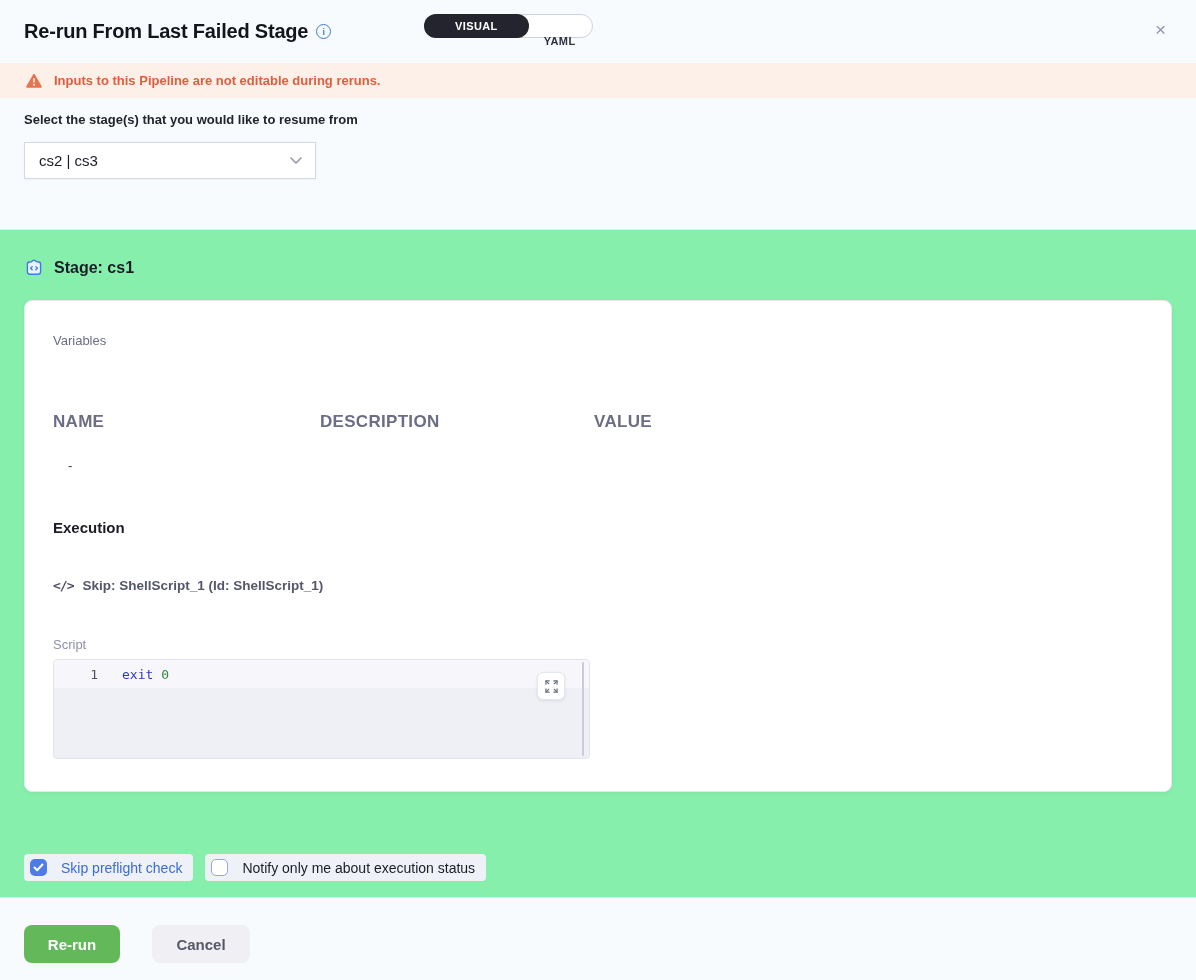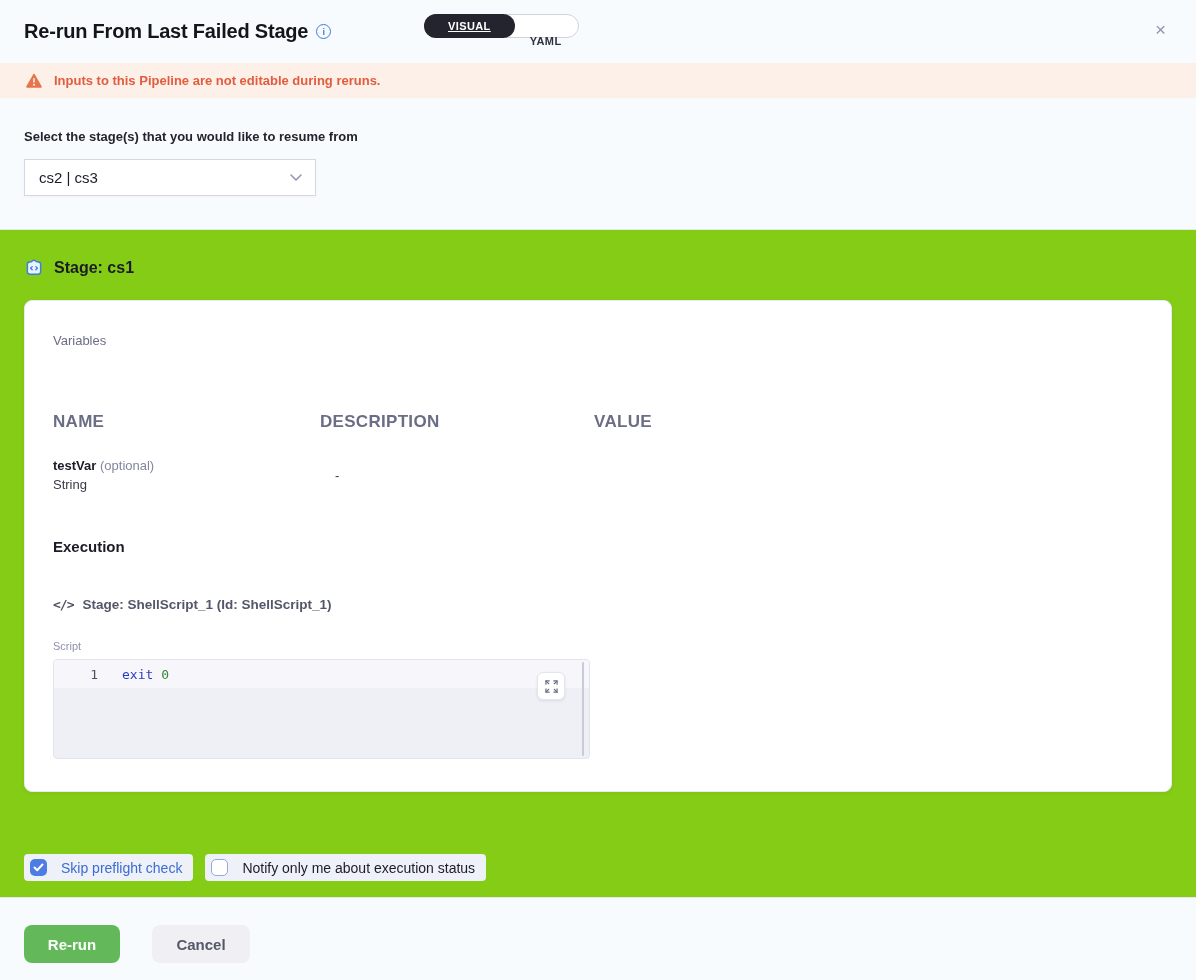--- a/index.html
+++ b/index.html
@@ -14,34 +14,34 @@
   
   .header { height:63px; display:flex; align-items:center; padding:0 24px; position:relative; background:#f8fbfe; }
   .title { font-size:20px; font-weight:700; color:#14141c; letter-spacing:-0.2px; }
   .info-icon { width:15px; height:15px; border:1.3px solid var(--accent-blue,#3b7de0); border-radius:50%;
     color:var(--accent-blue,#3b7de0); font-size:9px; font-weight:700; display:flex; align-items:center;
     justify-content:center; margin-left:8px; flex:0 0 auto; }
   .toggle { position:absolute; left:424px; top:14px; height:24px; background:#fff; border:1px solid #cfd3de;
     border-radius:24px; display:flex; }
   .seg { display:flex; align-items:center; padding:0 16px; font-size:11px; font-weight:700; letter-spacing:0.4px;
     color:#2f3040; border-radius:24px; cursor:pointer;margin-top:26px; }
-  .seg.active { background:#24242e; color:#fff; margin:-1px; padding:0 24px;text-decoration:underline; }
+  .seg.active { background:#24242e; color:#fff; margin:-1px; padding:0 31px; }
   .close { position:absolute; right:30px; top:20px; font-size:19px; color:#9597ad; cursor:pointer; line-height:1; }
   
   .banner { height:35px; background:var(--warning-bg,#fcf0e8); display:flex; align-items:center; gap:11px; padding:0 25px; }
   .banner-text { color:var(--warning-text,#e25c3d); font-size:13px; font-weight:700; }
   
-  .select-section { background:#f8fbfe; border-bottom:1px solid #e4e8ef; padding:31px 24px 0; height:132px; }
+  .select-section { background:#f8fbfe; border-bottom:1px solid #e4e8ef; padding:14px 24px 0; height:132px; }
   .select-label { font-size:13px; font-weight:600; color:#23242e; display:block; }
   .dropdown { margin-top:15px; width:292px; height:37px; background:#fff; border:1px solid #d5d8e3; border-radius:0;
     display:flex; align-items:center; justify-content:space-between; padding:0 13px 0 14px; cursor:pointer;
     box-shadow:0 1px 2px rgba(96,97,112,0.06); }
   .dropdown-value { font-size:15px; color:#1c1c28; }
   
-  .stage-section { background:#84cc16; height:668px; padding:28px 24px 0; border-bottom:1px solid #e4e8ef; }
+  .stage-section { background:#86efac; height:668px; padding:28px 24px 0; border-bottom:1px solid #e4e8ef; }
   .stage-header { display:flex; align-items:center; gap:10px; }
   .stage-title { font-size:16px; font-weight:700; color:#1c1c28; }
   .card { margin-top:22px; background:#fff; border:1px solid #e7eaf1; border-radius:8px;
     box-shadow:0 1px 4px rgba(40,41,61,0.06); padding:32px 28px 0; height:492px; position:relative; }
   .vars-heading { font-size:13px; color:#6b6d85; }
   .grid-head { margin-top:64px; display:grid; grid-template-columns:267px 274px 1fr; font-size:17px;
     font-weight:700; letter-spacing:0.3px; color:#6b6d85; }
   .grid-row { margin-top:26px; display:grid; grid-template-columns:267px 274px 1fr; align-items:center; }
   .var-name-line { font-size:13px; color:#1c1c28; }
   .var-name { font-weight:700; }
@@ -52,21 +52,21 @@
     display:flex; overflow:hidden; }
   .value-input { flex:1; border:none; outline:none; background:transparent; padding:0 12px; font-size:14px;
     font-family:"Liberation Sans", sans-serif; color:#6b6d85; }
   .value-input::placeholder { color:#9fa2b8; }
   .pin-box { width:36px; background:#eef1f8; display:flex; align-items:center; justify-content:center; cursor:pointer; }
   .exec-heading { margin-top:46px; font-size:15px; font-weight:700; color:#1c1c28; }
   .step-row { margin-top:42px; display:flex; align-items:center; gap:9px; }
   .step-code-icon { font-size:13px; font-weight:700; color:#4f5162; letter-spacing:-1px;
     font-family:"DejaVu Sans Mono", monospace; }
   .step-label { font-size:13.5px; font-weight:600; color:#545669; }
-  .script-label { margin-top:28px; font-size:11px; color:#8f91a8; }
+  .script-label { margin-top:44px; font-size:13px; color:#8f91a8; }
   .editor { margin-top:7px; width:537px; height:100px; background:#efeff6; border:1px solid #e2e4ed;
     border-radius:4px; position:relative; overflow:hidden; }
   .code-line { height:28px; background:#f7f7fb; display:flex; align-items:center;
     font-family:"DejaVu Sans Mono", monospace; font-size:13px; }
   .ln { width:44px; text-align:right; color:#4f5162; }
   .kw { margin-left:24px; color:var(--code-keyword,#2d3bc4); }
   .codeval { margin-left:8px; color:var(--code-number,#35863a); }
   .expand-btn { position:absolute; top:12px; right:24px; width:28px; height:28px; background:#fff;
     border:1px solid #e4e5ee; border-radius:6px; box-shadow:0 1px 3px rgba(40,41,61,0.10);
     display:flex; align-items:center; justify-content:center; cursor:pointer; }
@@ -140,35 +140,28 @@
     <div class="card">
       <div class="vars-heading">Variables</div>
 
       <div class="grid-head">
         <span>NAME</span>
         <span>DESCRIPTION</span>
         <span>VALUE</span>
       </div>
 
       <div class="grid-row">
-        <div>
-          <div class="var-name-line">
-            <span class="var-name">testVar</span>
-            <span class="opt-tag">(optional)</span>
-          </div>
-          <div class="var-type">String</div>
-        </div>
         <div class="desc-cell">-</div>
       </div>
 
       <div class="exec-heading">Execution</div>
 
       <div class="step-row">
         <span class="step-code-icon">&lt;/&gt;</span>
-        <span class="step-label">Stage: ShellScript_1 (Id: ShellScript_1)</span>
+        <span class="step-label">Skip: ShellScript_1 (Id: ShellScript_1)</span>
       </div>
 
       <div class="script-label">Script</div>
 
       <div class="editor">
         <div class="code-line">
           <span class="ln">1</span>
           <span class="kw">exit</span>
           <span class="codeval">0</span>
         </div>

